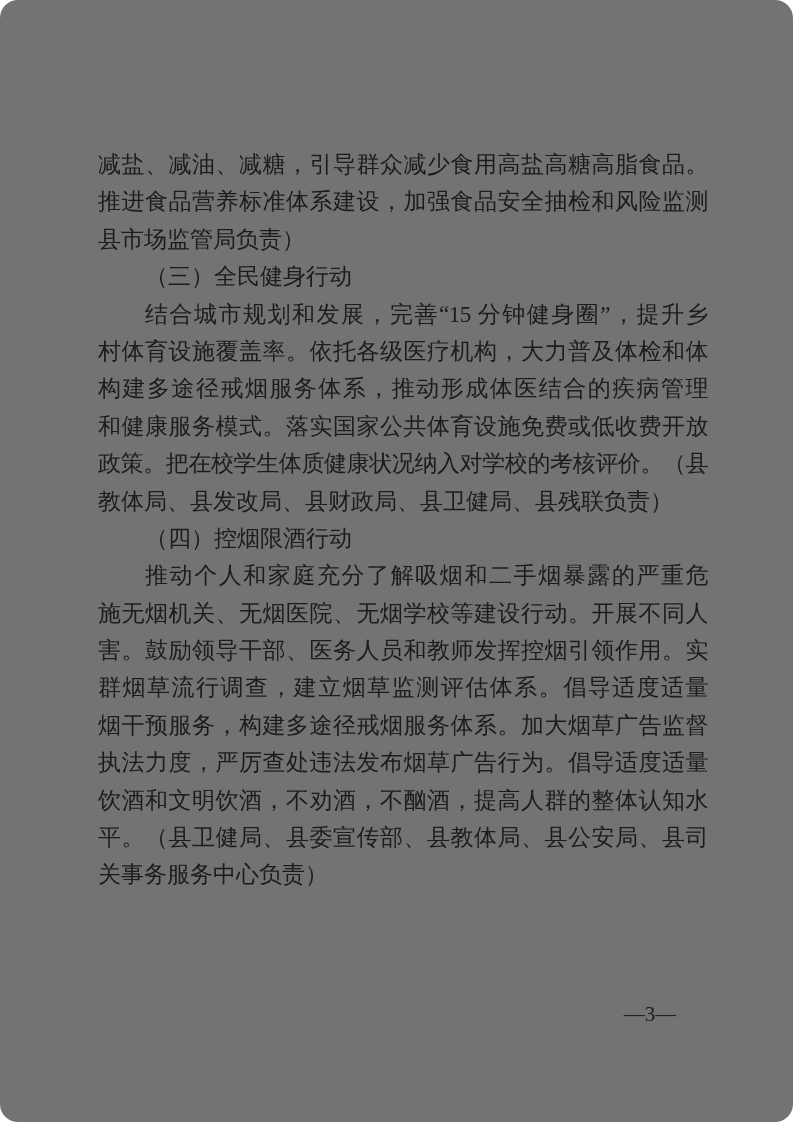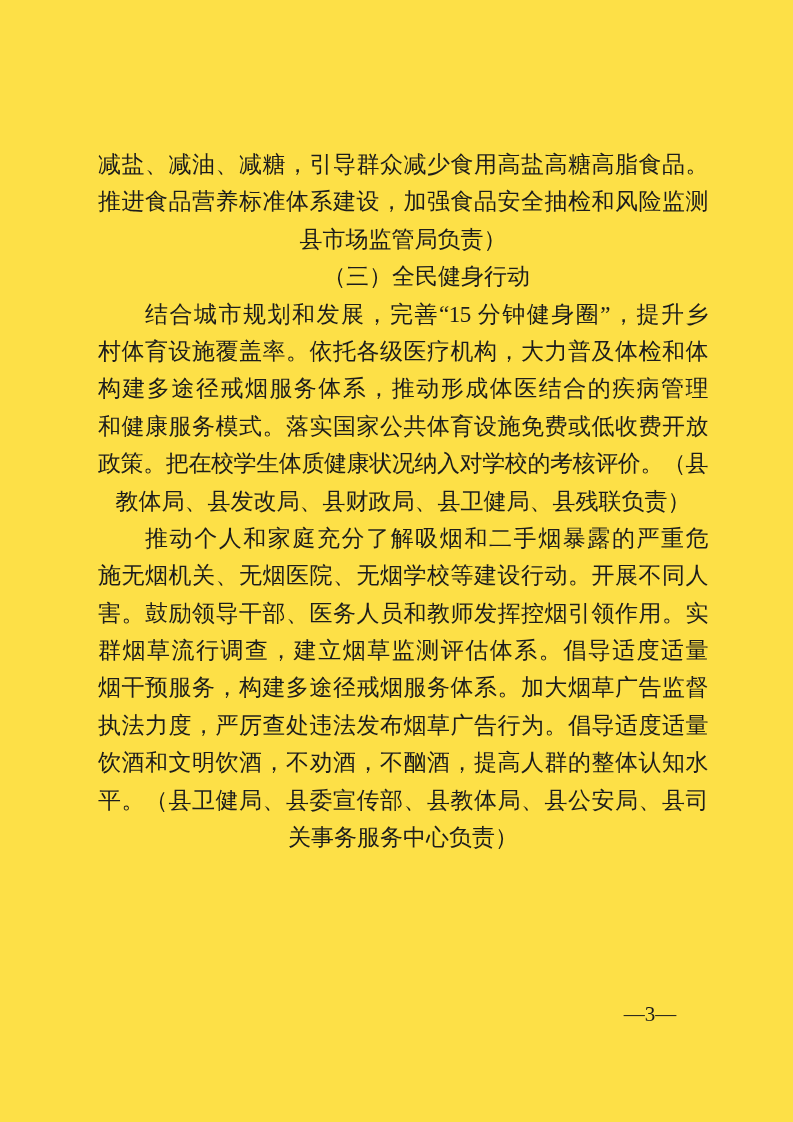--- a/index.html
+++ b/index.html
@@ -4,38 +4,38 @@
 <style>
   html, body {
     margin: 0;
     padding: 0;
     background: #ffffff;
   }
   .page {
     position: relative;
     width: 793px;
     height: 1122px;
-    background: #fde047;
+    background: #737373;
     overflow: hidden;
     font-family: "Liberation Serif", "DejaVu Serif", serif;
     color: #1c1c1c;
+    border-radius: 18px;
   }
   .text-block {
     position: absolute;
     left: 98px;
     top: 146px;
     width: 610px;
   }
   .line {
     font-size: 23px;
     line-height: 37.4px;
     height: 37.4px;
     white-space: nowrap;
     overflow: visible;
-    text-align: center;
   }
   .line.justify {
     white-space: normal;
     letter-spacing: -0.6px;
     text-align: justify;
     text-align-last: justify;
   }
   .line.indent {
     padding-left: 47px;
   }
@@ -62,20 +62,21 @@
       <div class="line justify">减盐、减油、减糖，引导群众减少食用高盐高糖高脂食品。</div>
       <div class="line justify">推进食品营养标准体系建设，加强食品安全抽检和风险监测</div>
       <div class="line">县市场监管局负责）</div>
       <div class="line indent heading">（三）全民健身行动</div>
       <div class="line justify indent">结合城市规划和发展，完善“15 分钟健身圈”，提升乡</div>
       <div class="line justify">村体育设施覆盖率。依托各级医疗机构，大力普及体检和体</div>
       <div class="line justify">构建多途径戒烟服务体系，推动形成体医结合的疾病管理</div>
       <div class="line justify">和健康服务模式。落实国家公共体育设施免费或低收费开放</div>
       <div class="line justify">政策。把在校学生体质健康状况纳入对学校的考核评价。（县</div>
       <div class="line">教体局、县发改局、县财政局、县卫健局、县残联负责）</div>
+      <div class="line indent heading">（四）控烟限酒行动</div>
       <div class="line justify indent">推动个人和家庭充分了解吸烟和二手烟暴露的严重危</div>
       <div class="line justify">施无烟机关、无烟医院、无烟学校等建设行动。开展不同人</div>
       <div class="line justify">害。鼓励领导干部、医务人员和教师发挥控烟引领作用。实</div>
       <div class="line justify">群烟草流行调查，建立烟草监测评估体系。倡导适度适量</div>
       <div class="line justify">烟干预服务，构建多途径戒烟服务体系。加大烟草广告监督</div>
       <div class="line justify">执法力度，严厉查处违法发布烟草广告行为。倡导适度适量</div>
       <div class="line justify">饮酒和文明饮酒，不劝酒，不酗酒，提高人群的整体认知水</div>
       <div class="line justify">平。（县卫健局、县委宣传部、县教体局、县公安局、县司</div>
       <div class="line">关事务服务中心负责）</div>
     </div>

